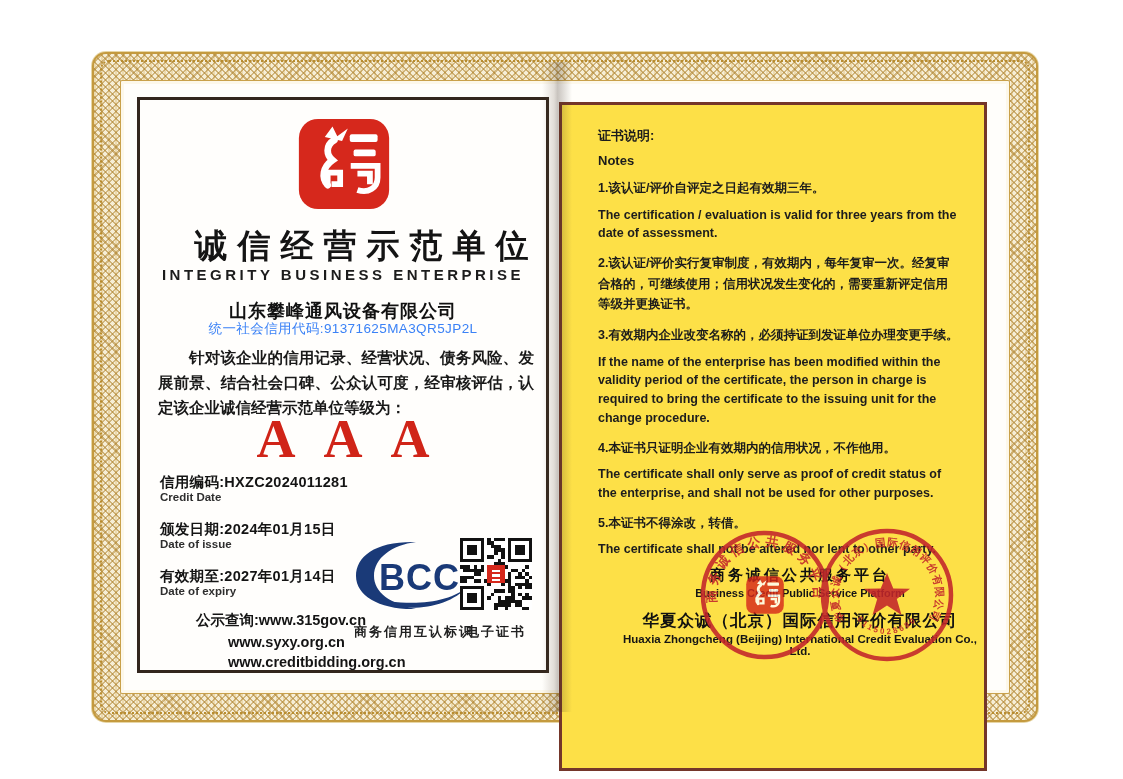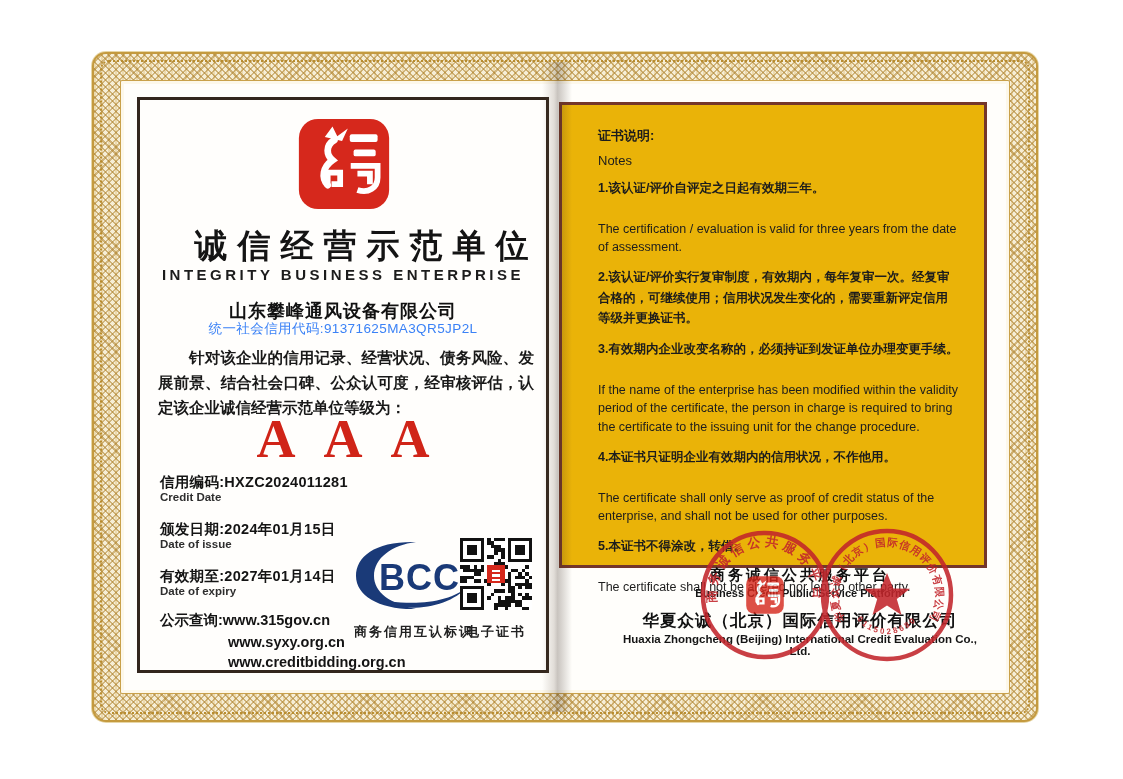--- a/index.html
+++ b/index.html
@@ -25,22 +25,22 @@
     position:absolute; inset:26px; background:#fffefb;
     border:1px solid #c9a14b; box-shadow:0 0 0 3px #fdf8ea inset; border-radius:2px;
   }
 
   
   .page-left{
     position:absolute; left:137px; top:97px; width:412px; height:576px;
     border:3px solid #33261d; background:#fffefc;
   }
   .page-right{
-    position:absolute; left:559px; top:102px; width:428px; height:466px;
-    border:3px solid #74362a; background:#eab308;
+    position:absolute; left:559px; top:102px; width:428px; height:669px;
+    border:3px solid #74362a; background:#fde047;
   }
   .fold{
     position:absolute; left:542px; top:62px; width:30px; height:650px; z-index:5;
     background:linear-gradient(to right, rgba(0,0,0,0) 0%, rgba(90,70,55,.18) 40%, rgba(60,45,35,.28) 52%, rgba(0,0,0,0) 100%);
     pointer-events:none;
   }
 
   .abs{ position:absolute; }
   .ctr{ left:0; right:0; text-align:center; }
 
@@ -48,34 +48,34 @@
   .title-cn{ top:124px; font-size:33px; font-weight:bold; color:#141414; letter-spacing:10px; text-indent:10px;padding-left:37px; }
   .title-en{ top:166px; font-size:15px; font-weight:bold; color:#1c1c1c; letter-spacing:3.5px; }
   .company { top:199px; font-size:18px; font-weight:bold; color:#111; letter-spacing:1px; }
   .uscc    { top:220px; font-size:13.5px; color:#3b82f6; letter-spacing:.4px; }
   .bodytext{ top:246px; left:18px; width:376px; font-size:15.5px; font-weight:600; color:#191919;
              line-height:1.6; text-indent:2em; text-align:justify; }
   .rating  { top:308px; font-family:"Liberation Serif", serif; font-size:54px; font-weight:bold;
              color:#d02418; letter-spacing:28px; text-indent:28px; }
   .fld-cn  { left:20px; font-size:14.5px; font-weight:bold; color:#141414; letter-spacing:.3px; }
   .fld-en  { left:20px; font-size:11.5px; font-weight:600; color:#2e2e2e; }
-  .q1{ top:511px; } .q2{ top:534px; left:88px; } .q3{ top:554px; left:88px; }
+  .q1{ top:511px;margin-left:36px; } .q2{ top:534px; left:88px; } .q3{ top:554px; left:88px; }
   .qline{ font-size:14.5px; font-weight:600; color:#141414; position:absolute; }
 
   .bcc-wrap{ left:206px; top:436px; width:136px; height:84px; }
   .bcc-label{ left:192px; top:523px; width:164px; text-align:center; font-size:13px; font-weight:bold; color:#222; letter-spacing:2px; }
   .qr-wrap{ left:320px; top:438px; width:72px; height:72px; background:#fff; }
   .qr-label{ left:320px; top:523px; width:72px; text-align:center; font-size:13px; font-weight:bold; color:#222; letter-spacing:2px; }
 
   
   .notes-flow{ position:absolute; left:36px; top:22px; width:362px; color:#1c1c1c; }
   .notes-flow .nt{ font-size:13px; font-weight:bold; }
-  .notes-flow .nt-en{ font-size:13px; font-weight:normal; margin-top:8px; }
+  .notes-flow .nt-en{ font-size:13px; font-weight:bold; margin-top:8px; }
   .notes-flow p.cn{ font-size:12.5px; font-weight:600; margin-top:10px; line-height:1.65; }
-  .notes-flow p.en{ font-size:12.5px; font-weight:400; margin-top:21px; line-height:1.5; color:#1d1d1d; }
+  .notes-flow p.en{ font-size:12.5px; font-weight:700; margin-top:7px; line-height:1.5; color:#1d1d1d; }
 
   .issuer-block{ position:absolute; left:58px; top:0; width:360px; text-align:center; z-index:2; }
   .platform-cn{ position:absolute; top:461px; width:100%; font-size:15px; font-weight:bold; color:#111; letter-spacing:3px; }
   .platform-en{ position:absolute; top:482px; width:100%; font-size:11px; font-weight:bold; color:#151515; }
   .issuer-cn { position:absolute; top:505px; width:100%; font-size:16.5px; font-weight:bold; color:#111; letter-spacing:1px; }
   .issuer-en { position:absolute; top:528px; width:100%; font-size:11.5px; font-weight:bold; color:#151515; }
   .seals-svg { position:absolute; left:120px; top:418px; width:330px; height:168px; z-index:3; opacity:.88; }
 
   svg text{ font-family:"Liberation Sans", sans-serif; }
 </style>

